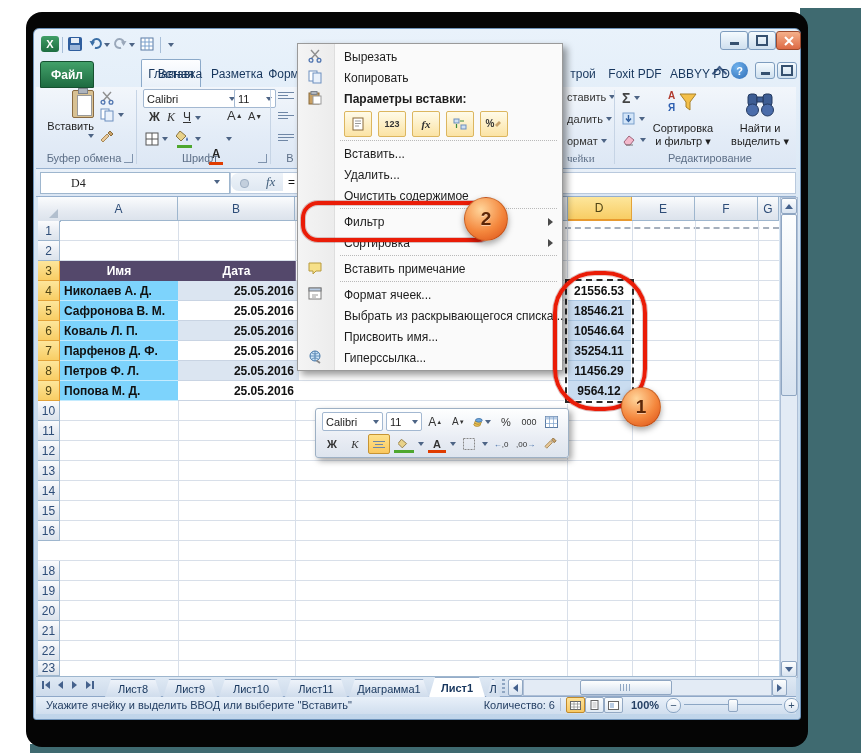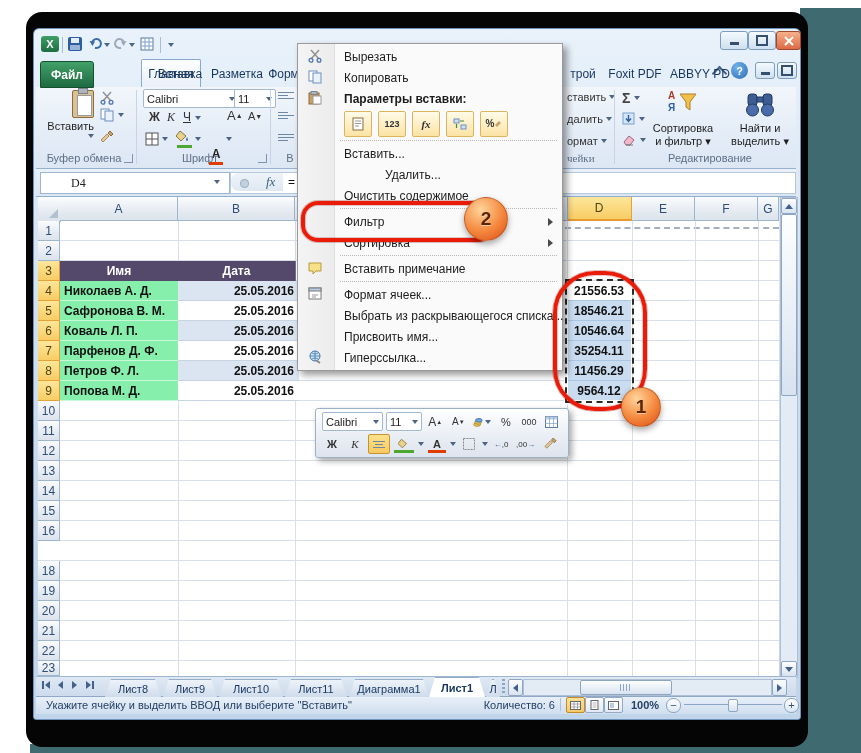--- a/index.html
+++ b/index.html
@@ -43,21 +43,21 @@
   .namebox{background:#fff;border:1px solid #9eb6ce;display:flex;align-items:center;font-size:12px;color:#222;font-family:Liberation Serif, serif;}
   .fx{font-style:italic;font-family:"Liberation Serif","DejaVu Serif",serif;font-size:13px;color:#44617e;}
   
   .gridpanel{background:#fff;}
   .hdr{background:linear-gradient(#fbfcfd,#e6ebf2 60%,#dce3ec);border-right:1px solid #9eb6ce;border-bottom:1px solid #9eb6ce;
        display:flex;align-items:center;justify-content:center;font-size:12px;color:#2e4d78;}
   .hdr.amber{background:linear-gradient(#fde69b,#f8cd64);border-right-color:#e3a339;border-bottom:2px solid #e89a2f;color:#4f4414;}
   .gl{background:#d8dfe9;}
   .cell{display:flex;align-items:center;font-size:12px;color:#111;overflow:hidden;white-space:nowrap;}
   .tblhdr{background:#54486b;color:#fff;font-weight:bold;justify-content:center;border-right:1px solid #7a6f92;}
-  .namecell{background:#86efac;font-weight:bold;padding-left:4px;border-bottom:1px solid rgba(255,255,255,.55);border-right:1px solid #a5ce6b;}
+  .namecell{background:#7dd3fc;font-weight:bold;padding-left:4px;border-bottom:1px solid rgba(255,255,255,.55);border-right:1px solid #a5ce6b;}
   .datecell{font-weight:bold;justify-content:flex-end;padding-right:5px;border-bottom:1px solid #c9d4e3;}
   .dcell{justify-content:center;font-weight:bold;border-bottom:1px solid #aac6e2;}
   .ants{border:2px dashed #2b2b2b;box-shadow:0 0 0 1px #fff, inset 0 0 0 1px #fff;}
   .pagebreak{border-top:2px dashed #a6b0bd;}
   
   .sbar{background:#e3ebf5;border:1px solid #aebfd6;}
   .sthumb{background:linear-gradient(#fdfefe,#d8e3f0);border:1px solid #8fa6c2;border-radius:2px;}
   .tri{width:0;height:0;}
   .tri.l{border-top:4px solid transparent;border-bottom:4px solid transparent;border-right:5px solid #44618c;}
   .tri.r{border-top:4px solid transparent;border-bottom:4px solid transparent;border-left:5px solid #44618c;}
@@ -580,21 +580,21 @@
             </svg></span>
         </div>
       </div>
       <div class="msep"></div>
       <div class="mitem">
         <div class="micon"></div>
         <div class="mlabel" style="position: relative;">Вставить...</div>
       </div>
       <div class="mitem">
         <div class="micon"></div>
-        <div class="mlabel" style="position: relative; margin-left: 41px;">Удалить...</div>
+        <div class="mlabel" style="position: relative;">Удалить...</div>
       </div>
       <div class="mitem">
         <div class="micon"></div>
         <div class="mlabel" style="position: relative;">Очистить содержимое</div>
       </div>
       <div class="msep"></div>
       <div class="mitem">
         <div class="micon"></div>
         <div class="mlabel" style="position: relative;">Фильтр</div>
         <div class="marrow"></div>

